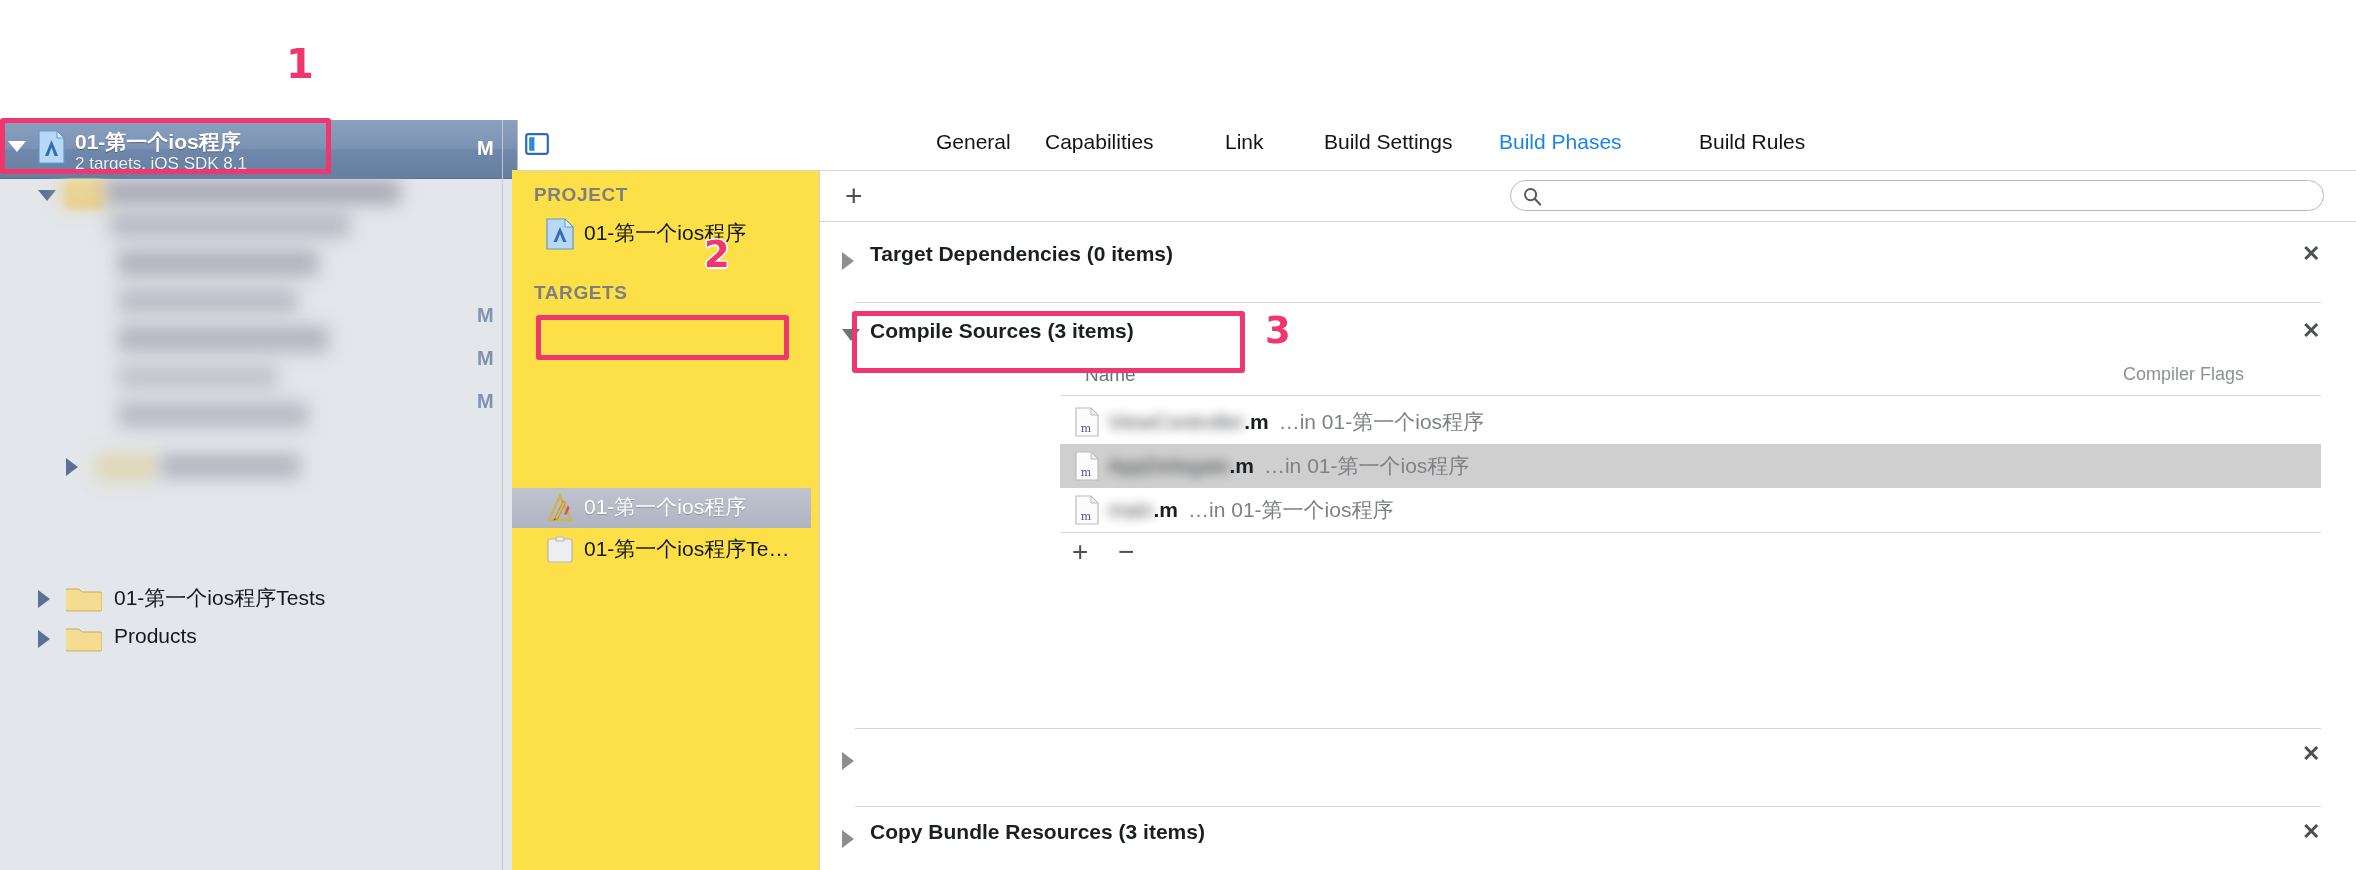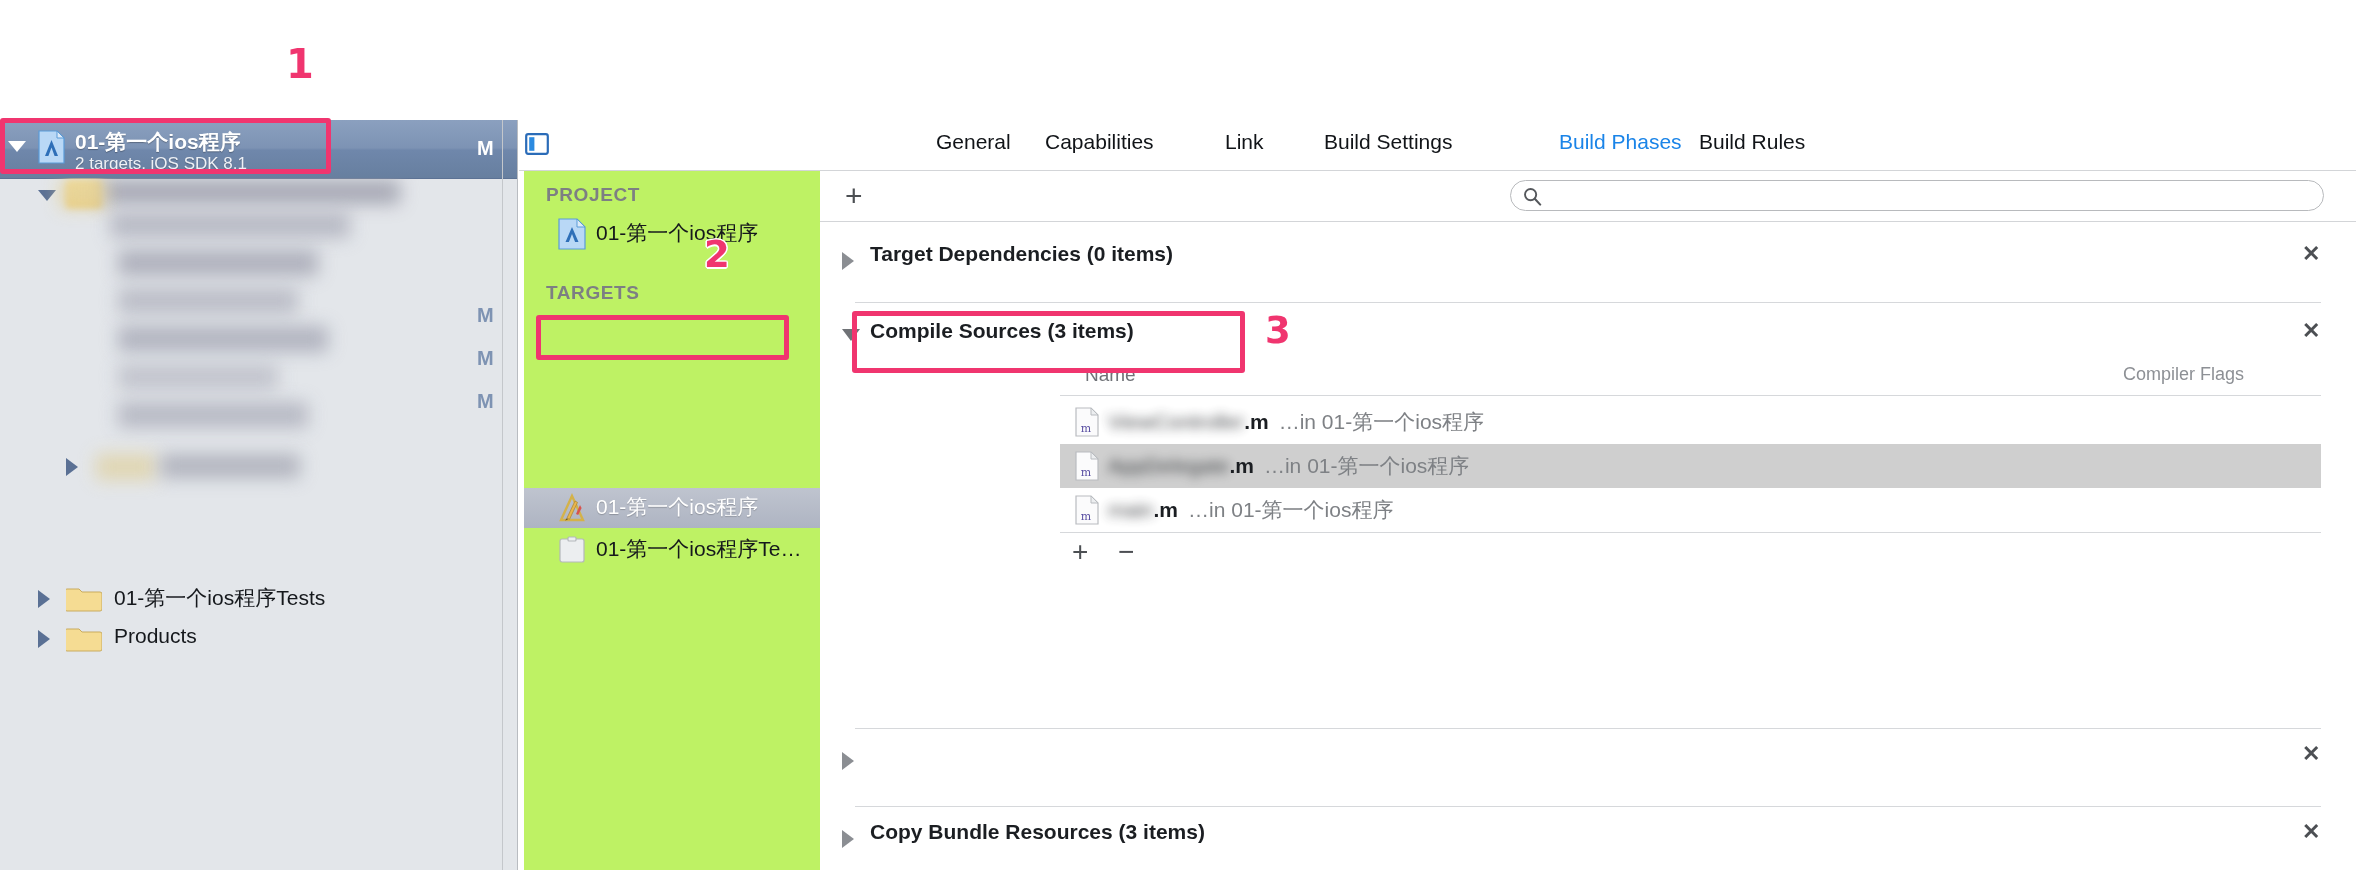--- a/index.html
+++ b/index.html
@@ -184,23 +184,23 @@
     font-weight: 700;
     color: #7e93b3;
   }
   #nav-m-1 { top: 184px; }
   #nav-m-2 { top: 227px; }
   #nav-m-3 { top: 270px; }
 
   
   #target-pane {
     position: absolute;
-    left: 524px; top: 170px;
+    left: 512px; top: 170px;
     width: 308px; height: 700px;
-    background: #bef264;
+    background: #fde047;
     border-right: 1px solid #cfd1d4;
     box-sizing: border-box;
   }
   .pane-heading {
     position: absolute;
     left: 22px;
     font-size: 19px;
     font-weight: 700;
     letter-spacing: 0.6px;
     color: #7d7f83;
@@ -262,21 +262,21 @@
     font-size: 21px;
     color: #111418;
     white-space: nowrap;
     cursor: default;
   }
   .tab.active { color: #1a84e8; }
   #tab-general      { left: 417px; }
   #tab-capabilities { left: 526px; }
   #tab-info         { left: 706px; }
   #tab-buildsettings{ left: 805px; }
-  #tab-buildphases  { left: 1040px; }
+  #tab-buildphases  { left: 980px; }
   #tab-buildrules   { left: 1180px; }
 
   
   #phase-toolbar {
     position: absolute;
     left: 0; top: 51px;
     width: 1536px; height: 50px;
     background: #ffffff;
     border-bottom: 1px solid #d3d5d8;
   }

